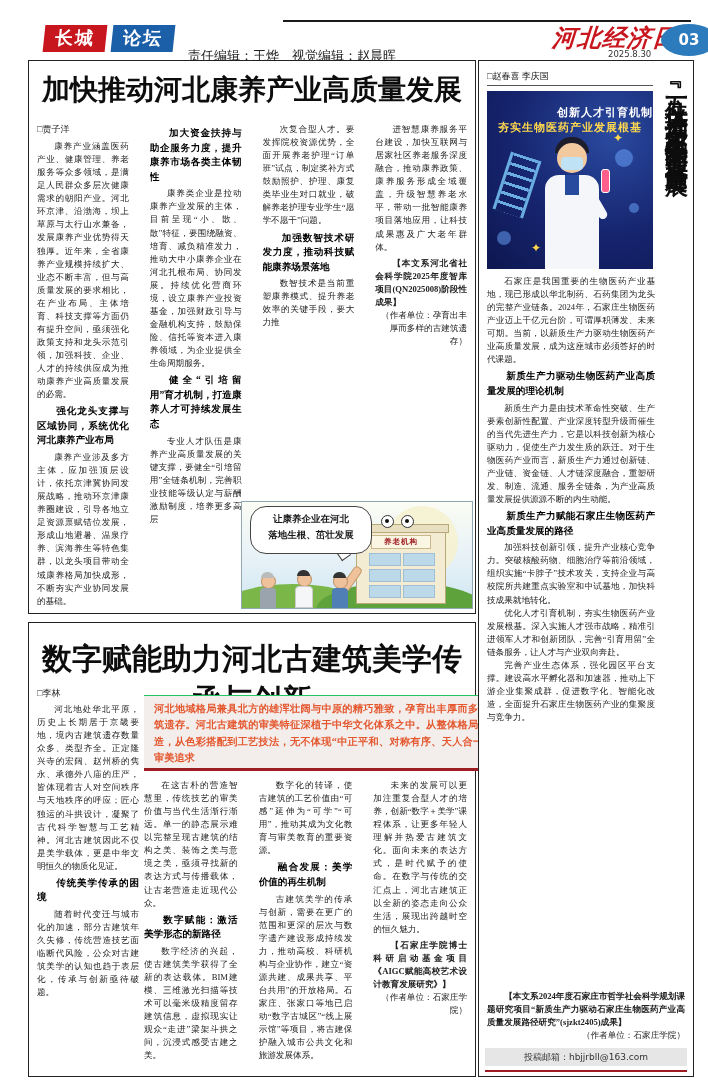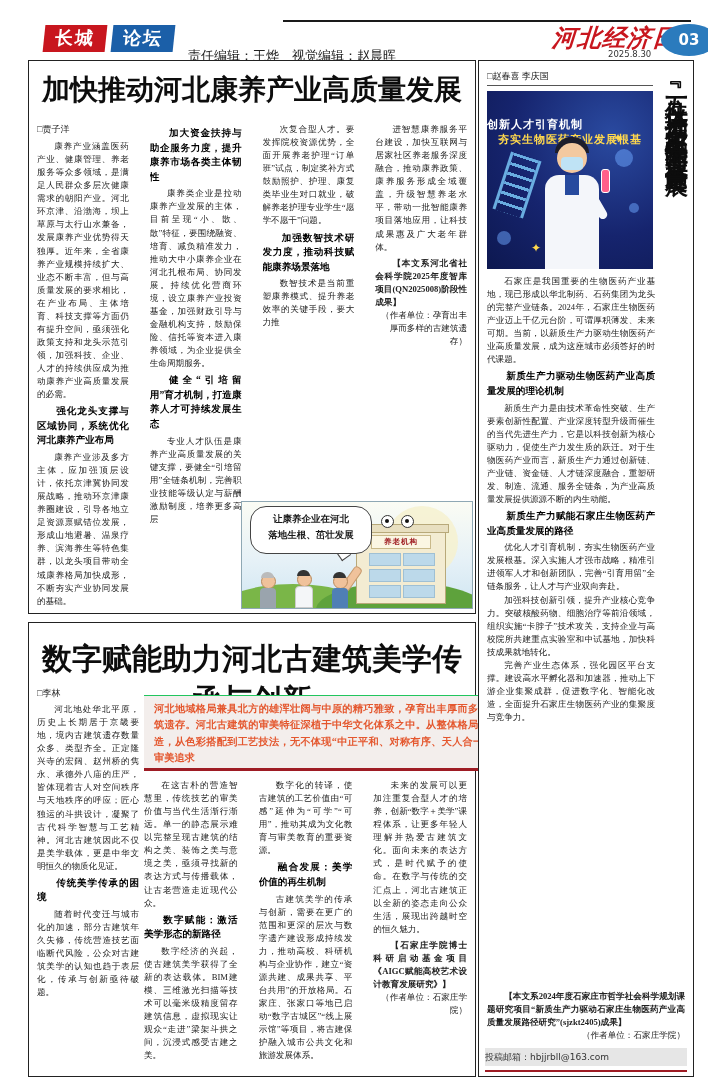--- a/index.html
+++ b/index.html
@@ -63,37 +63,37 @@
   
   #quoteBox{left:115px;top:72px;width:386px;height:76px;background:#f3eeec;
             border-top:1px solid #22c55e;border-bottom:3px solid #9e1c24;box-sizing:border-box;
             padding:5px 10px;}
   #quoteBox .q{font-size:10.2px;font-weight:bold;color:#e4572e;line-height:1.6;text-align:justify;}
   
   .vtitle{right:1px;top:12px;height:640px;writing-mode:vertical-rl;font-size:23px;font-weight:bold;
           letter-spacing:4px;color:#0d0d0d;}
   .byline-rule{left:8px;top:24px;width:166px;height:1px;background:#555;}
   #infog{left:8px;top:30px;width:166px;height:178px;background:radial-gradient(circle at 75% 25%,#2a4aa0 0%,#16246e 55%,#0d1850 100%);overflow:hidden;}
-  .ig-t1{margin-top:26px;text-align:left;color:#fff;font-weight:bold;font-size:11px;letter-spacing:1px;}
+  .ig-t1{margin-top:14px;text-align:right;color:#fff;font-weight:bold;font-size:11px;letter-spacing:1px;}
   .ig-t2{text-align:center;color:#ffd84d;font-weight:bold;font-size:11px;letter-spacing:1px;}
   .dot{position:absolute;border-radius:50%;background:#6ea8ff;opacity:.5;}
   .dna{position:absolute;left:14px;top:64px;width:26px;height:60px;
        background:repeating-linear-gradient(180deg,#7fd0ff 0 3px,transparent 3px 10px);
        border-left:3px solid #7fd0ff;border-right:3px solid #7fd0ff;transform:rotate(18deg);opacity:.8;}
   .doc-head{position:absolute;left:70px;top:52px;width:30px;height:30px;border-radius:50%;background:#f3c9a0;}
   .doc-hair{position:absolute;left:68px;top:46px;width:34px;height:16px;border-radius:16px 16px 0 0;background:#1d1d2b;}
   .doc-mask{position:absolute;left:74px;top:66px;width:22px;height:13px;border-radius:4px;background:#bfe3f5;}
   .doc-body{position:absolute;left:58px;top:84px;width:54px;height:94px;border-radius:14px 14px 0 0;background:#f4f6fa;}
   .doc-collar{position:absolute;left:78px;top:84px;width:14px;height:20px;background:#274a9e;}
   .doc-arm{position:absolute;left:104px;top:92px;width:9px;height:38px;border-radius:5px;background:#f4f6fa;transform:rotate(-30deg);}
   .vial{position:absolute;left:114px;top:78px;width:7px;height:22px;border-radius:3px;background:#ff5f8a;border:1px solid #fff;}
   .spark{position:absolute;color:#ffd84d;font-size:12px;font-family:"DejaVu Sans",sans-serif;}
   #a3body{left:8px;top:214px;width:168px;}
   #a3footer{left:8px;right:8px;bottom:34px;}
-  .email-strip{left:6px;right:6px;bottom:10px;height:18px;background:#e6e6e6;
+  .email-strip{left:6px;right:6px;bottom:10px;height:18px;background:#e6e6e6;text-align:center;
                font-size:9px;color:#333;line-height:18px;font-family:"DejaVu Sans",sans-serif;}
   .email-rule{left:6px;right:6px;bottom:4px;height:2.5px;background:#9e1c24;}
 </style>
 </head>
 <body>
 
 <div class="abs top-rule"></div>
 <div class="abs badge badge1">长城</div>
 <div class="abs badge badge2">论坛</div>
 <div class="abs editors">责任编辑：王烨　视觉编辑：赵晨晖</div>
@@ -227,22 +227,22 @@
     <div class="doc-mask"></div>
     <div class="spark" style="left:126px;top:40px;">✦</div>
     <div class="spark" style="left:44px;top:150px;">✦</div>
   </div>
 
   <div id="a3body" class="abs">
       <div class="body-p">石家庄是我国重要的生物医药产业基地，现已形成以华北制药、石药集团为龙头的完整产业链条。2024年，石家庄生物医药产业迈上千亿元台阶，可谓厚积薄发、未来可期。当前，以新质生产力驱动生物医药产业高质量发展，成为这座城市必须答好的时代课题。</div>
       <div class="sub-head">新质生产力驱动生物医药产业高质量发展的理论机制</div>
       <div class="body-p">新质生产力是由技术革命性突破、生产要素创新性配置、产业深度转型升级而催生的当代先进生产力，它是以科技创新为核心驱动力，促使生产力发生质的跃迁。对于生物医药产业而言，新质生产力通过创新链、产业链、资金链、人才链深度融合，重塑研发、制造、流通、服务全链条，为产业高质量发展提供源源不断的内生动能。</div>
       <div class="sub-head">新质生产力赋能石家庄生物医药产业高质量发展的路径</div>
+      <div class="body-p">加强科技创新引领，提升产业核心竞争力。突破核酸药物、细胞治疗等前沿领域，组织实施“卡脖子”技术攻关，支持企业与高校院所共建重点实验室和中试基地，加快科技成果就地转化。</div>
       <div class="body-p">优化人才引育机制，夯实生物医药产业发展根基。深入实施人才强市战略，精准引进领军人才和创新团队，完善“引育用留”全链条服务，让人才与产业双向奔赴。</div>
-      <div class="body-p">加强科技创新引领，提升产业核心竞争力。突破核酸药物、细胞治疗等前沿领域，组织实施“卡脖子”技术攻关，支持企业与高校院所共建重点实验室和中试基地，加快科技成果就地转化。</div>
       <div class="body-p">完善产业生态体系，强化园区平台支撑。建设高水平孵化器和加速器，推动上下游企业集聚成群，促进数字化、智能化改造，全面提升石家庄生物医药产业的集聚度与竞争力。</div>
     </div>
 
   <div id="a3footer" class="abs">
       <div class="foot-note">【本文系2024年度石家庄市哲学社会科学规划课题研究项目“新质生产力驱动石家庄生物医药产业高质量发展路径研究”(sjzkt2405)成果】</div>
       <div class="credit-line">（作者单位：石家庄学院）</div>
     </div>
 
   <div class="abs vtitle">『五位一体』推动石家庄生物医药产业高质量发展</div>
 

